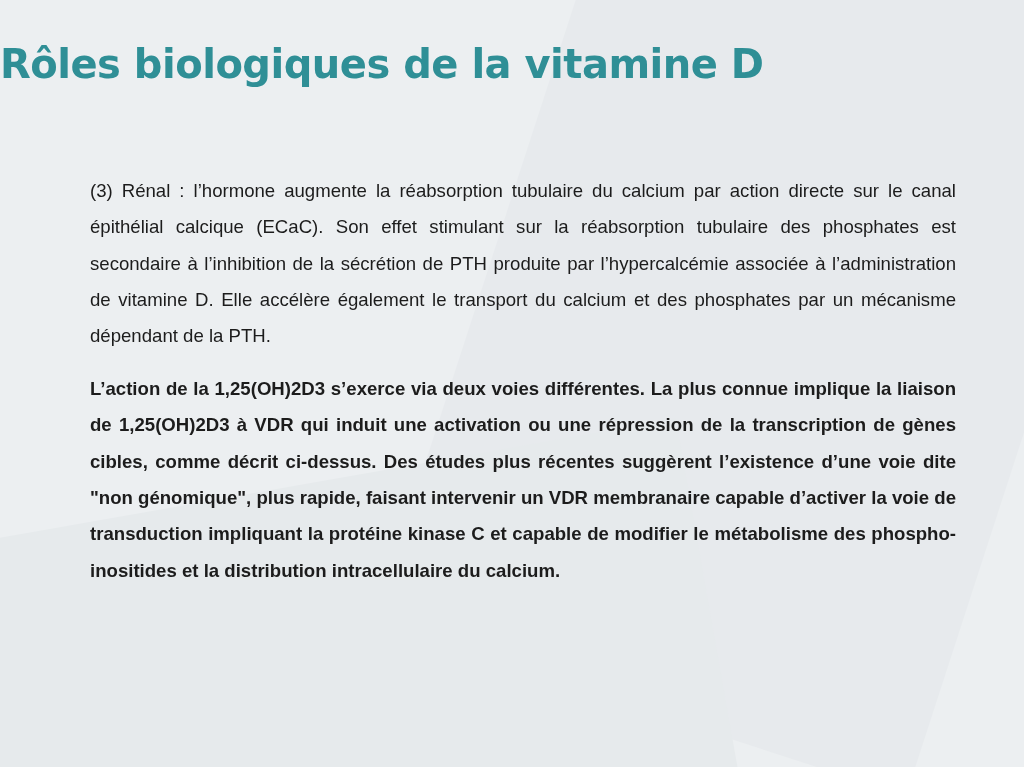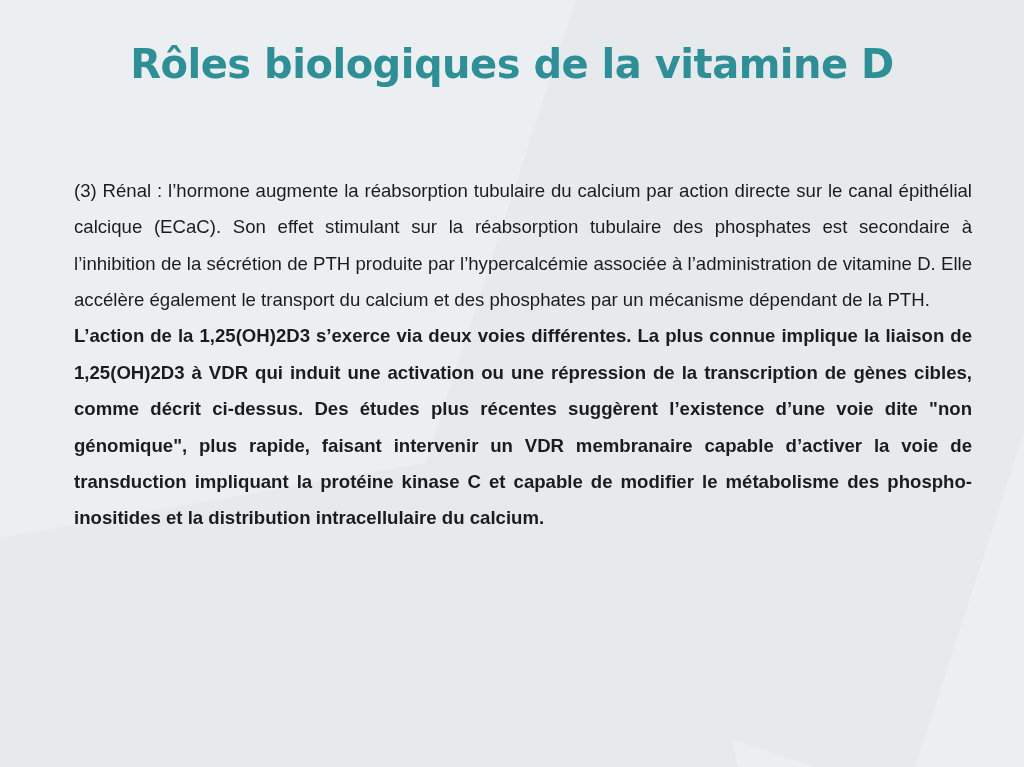--- a/index.html
+++ b/index.html
@@ -50,40 +50,40 @@
     background: #e6eaec;
     transform: rotate(-10deg);
     transform-origin: bottom left;
     pointer-events: none;
   }
   .content {
     position: relative;
     z-index: 2;
   }
   .slide-title {
-    text-align: center;
+    text-align: left;
     color: #2f8f96;
     font-size: 40px;
     font-weight: bold;
     letter-spacing: -0.5px;
     padding-top: 14px;
     line-height: 1.15;
     font-family: "DejaVu Sans", sans-serif;
   }
   .body-block {
     margin: 86px 52px 0 74px;
     color: #1c1c1c;
     font-size: 18.6px;
     line-height: 36.4px;
     text-align: justify;
     text-justify: inter-word;
     font-family: "Liberation Sans", sans-serif;
   }
   .body-block p {
-    margin: 0;
+    margin: 16px;
   }
   .para-2 {
     margin-top: 0;
   }
   .last-line-left {
     text-align: justify;
     font-weight: bold;
   }
 </style>
 </head>

